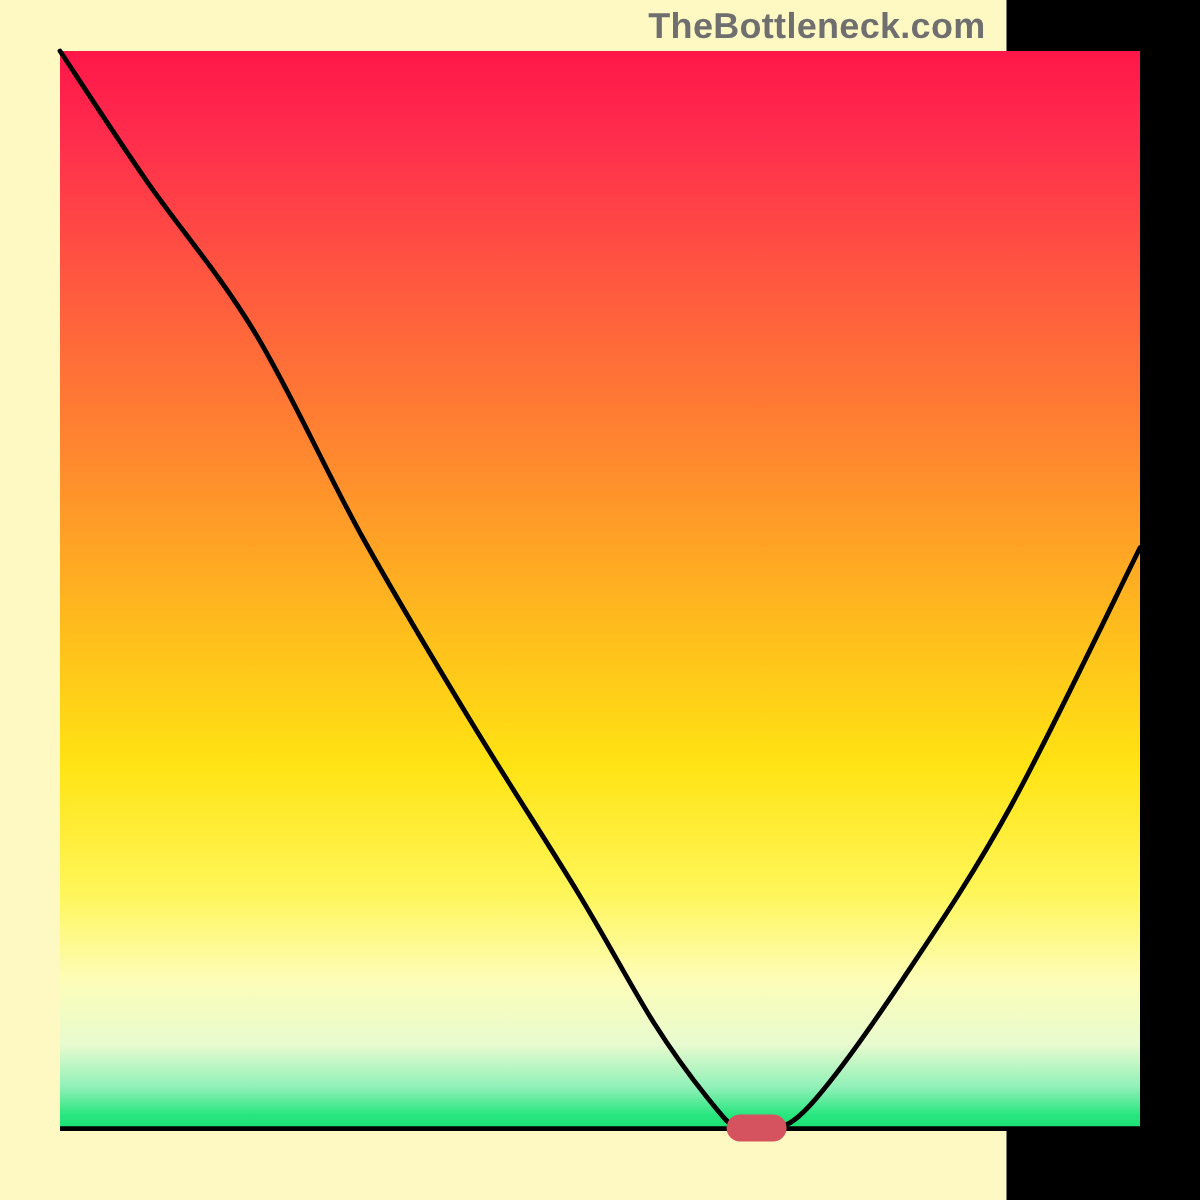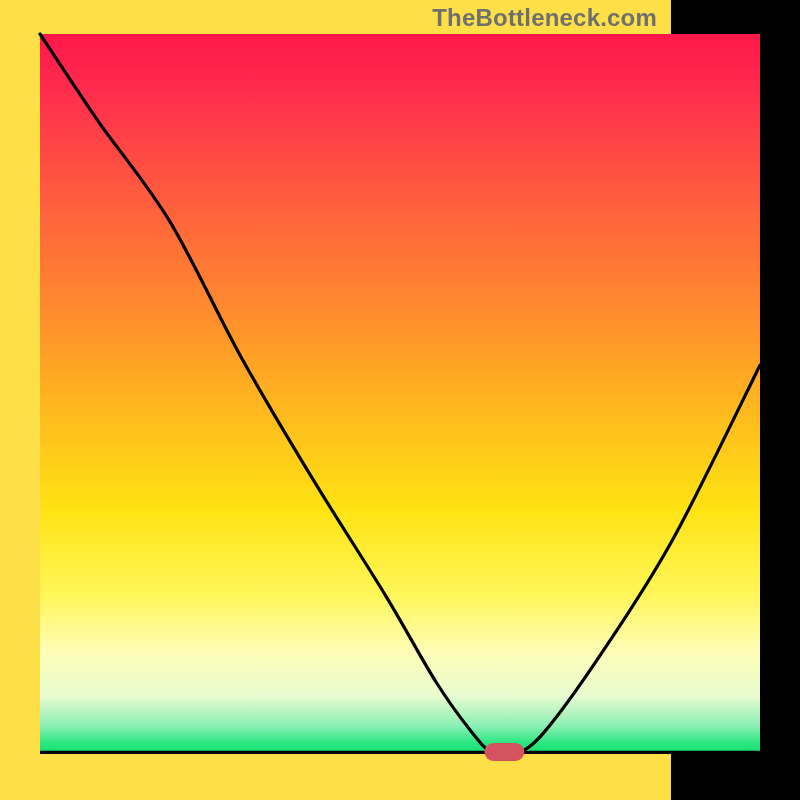--- a/index.html
+++ b/index.html
@@ -7,21 +7,21 @@
     padding: 0;
     width: 800px;
     height: 800px;
     background: #000;
     overflow: hidden;
   }
   .outer {
     position: relative;
     width: 671px;
     height: 800px;
-    background: #fde047;
+    background: #fef9c3;
   }
   .watermark {
     position: absolute;
     top: 4px;
     right: 14px;
     font-family: Arial, Helvetica, sans-serif;
     font-size: 24px;
     font-weight: 600;
     color: #6f6f6f;
     letter-spacing: 0.2px;

